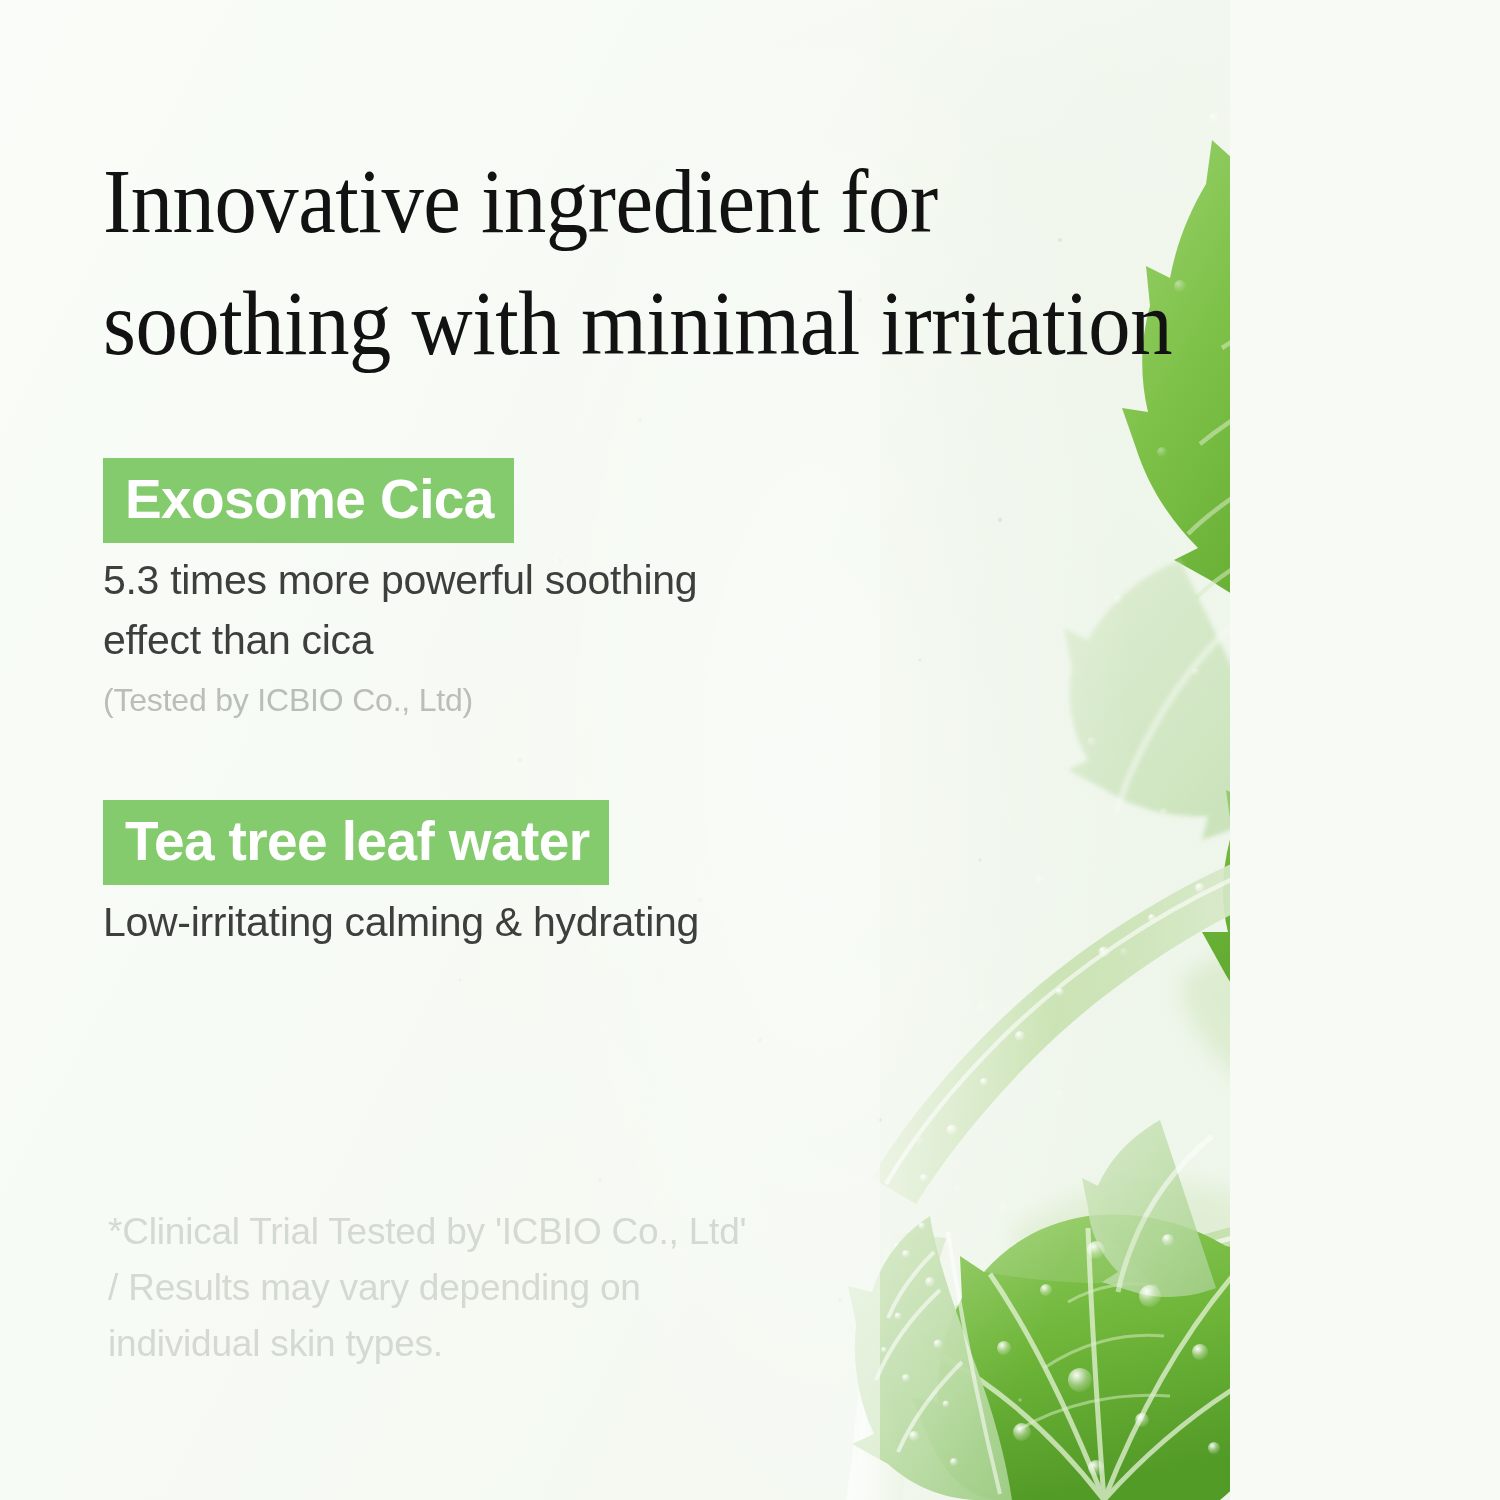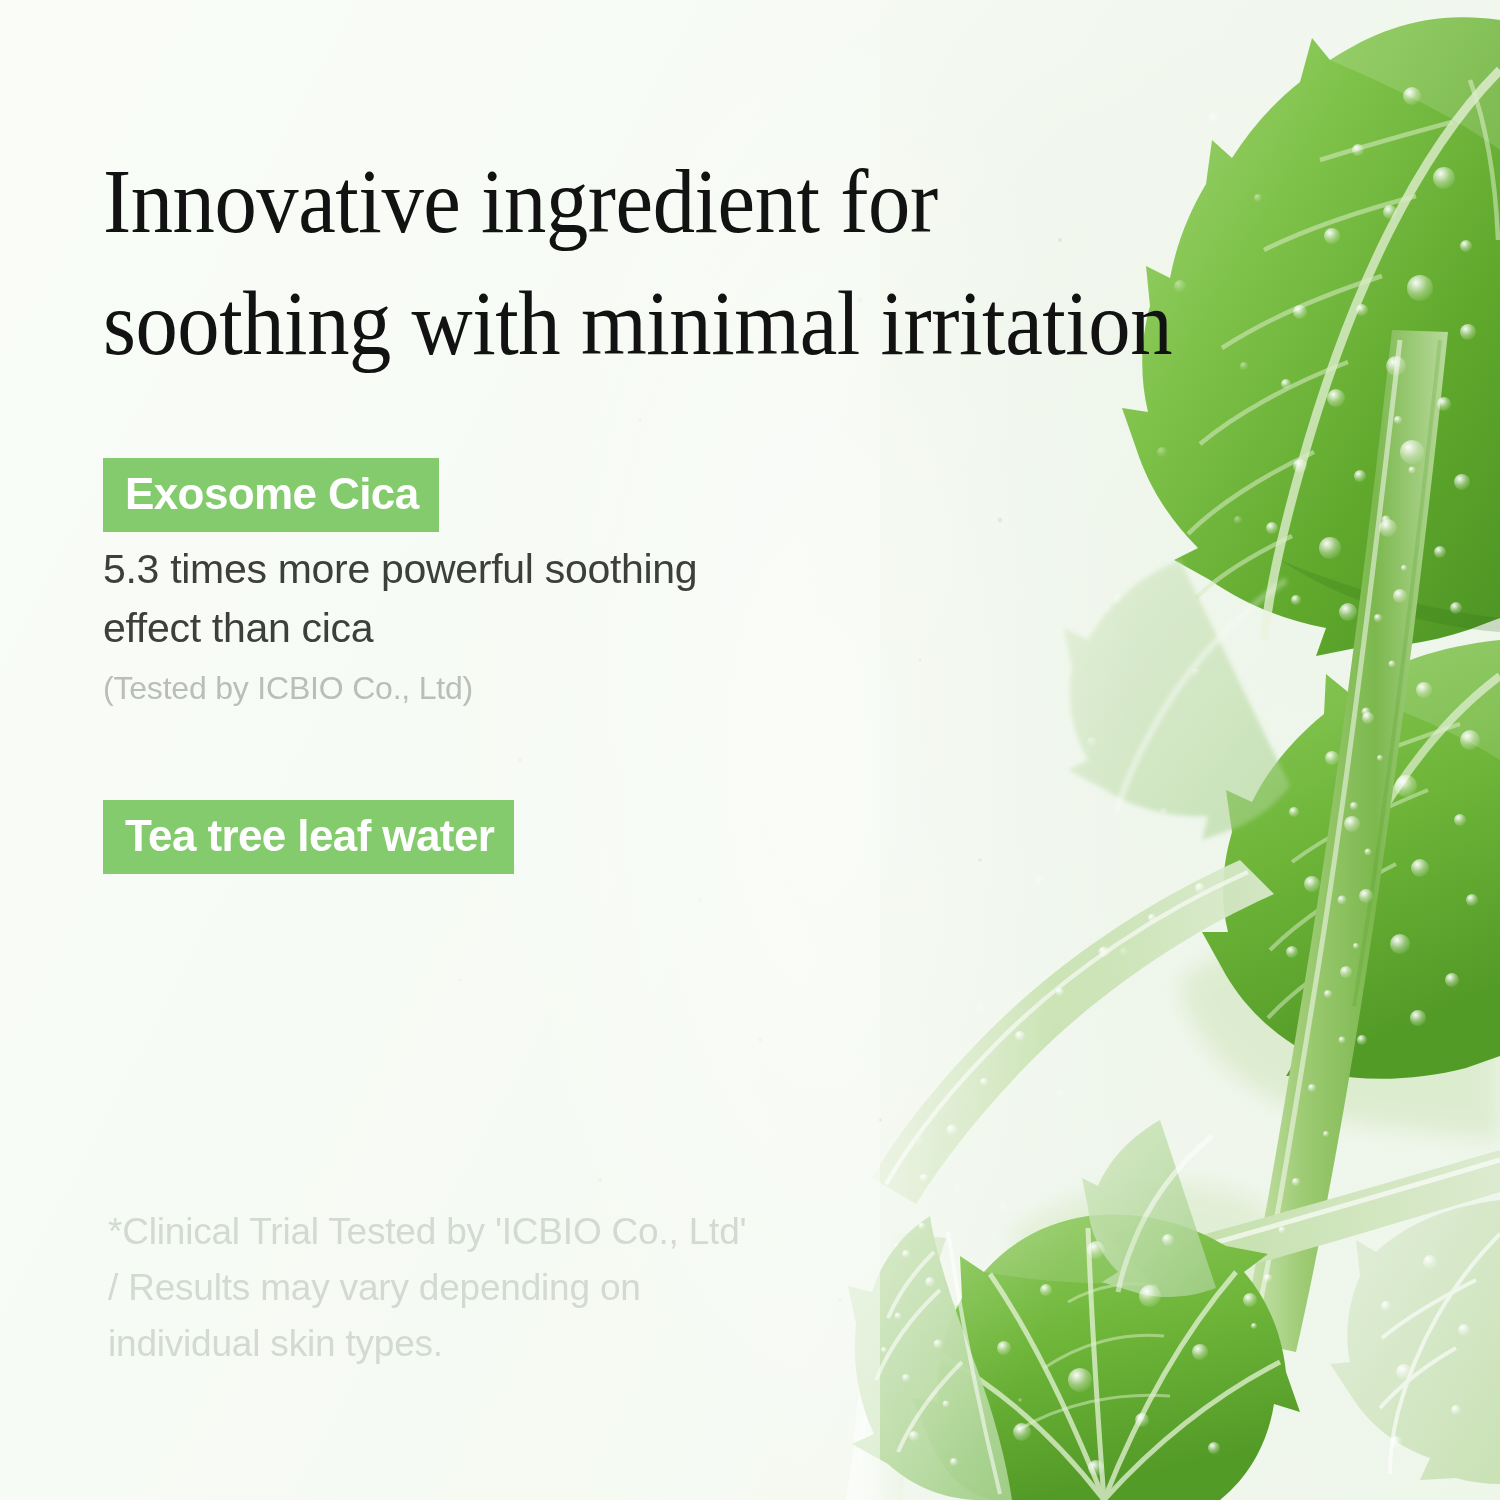--- a/index.html
+++ b/index.html
@@ -3,21 +3,21 @@
 <meta charset="utf-8">
 <style>
   html,body{margin:0;padding:0;}
   body{
     width:1500px;height:1500px;overflow:hidden;
     background:#f7faf5;
     font-family:"Liberation Sans", sans-serif;
     position:relative;
   }
   #canvas{
-    position:relative;width:1500px;height:1500px;overflow:hidden;
+    position:relative;width:1230px;height:1500px;overflow:hidden;
     background:
       radial-gradient(circle at 88% 42%, #eef5ea 0%, rgba(247,250,245,0) 55%),
       linear-gradient(118deg,#fbfdfa 0%,#f6faf3 40%,#f1f7ee 72%,#eef5e9 100%);
   }
 
   
   .art{position:absolute;inset:0;width:1500px;height:1500px;pointer-events:none;}
 
   
   .content{position:absolute;left:0;top:0;width:1500px;height:1500px;}
@@ -31,21 +31,21 @@
     transform:scaleX(0.92);transform-origin:left top;
     white-space:pre-line;
   }
 
   .block{position:absolute;left:103px;}
   .badge{
     display:inline-block;
     background:#84cb6e;
     color:#ffffff;
     font-weight:bold;
-    font-size:44px;
+    font-size:55px;
     line-height:1.08;
     padding:12px 20px 14px 22px;
     letter-spacing:-0.6px;
     white-space:nowrap;
   }
   .desc{
     margin-top:8px;
     font-size:41px;
     line-height:1.45;
     color:#3c3f3c;
@@ -456,20 +456,21 @@
 
     <div class="block" id="block1">
       <div class="badge">Exosome Cica</div>
       <div class="desc">5.3 times more powerful soothing
 effect than cica</div>
       <div class="subnote">(Tested by ICBIO Co., Ltd)</div>
     </div>
 
     <div class="block" id="block2">
       <div class="badge">Tea tree leaf water</div>
+      <div class="desc">Low-irritating calming &amp; hydrating</div>
     </div>
 
 
     <div class="footnote">*Clinical Trial Tested by 'ICBIO Co., Ltd'
 / Results may vary depending on
 individual skin types.</div>
   </div>
 </div>
 
 </body></html>

